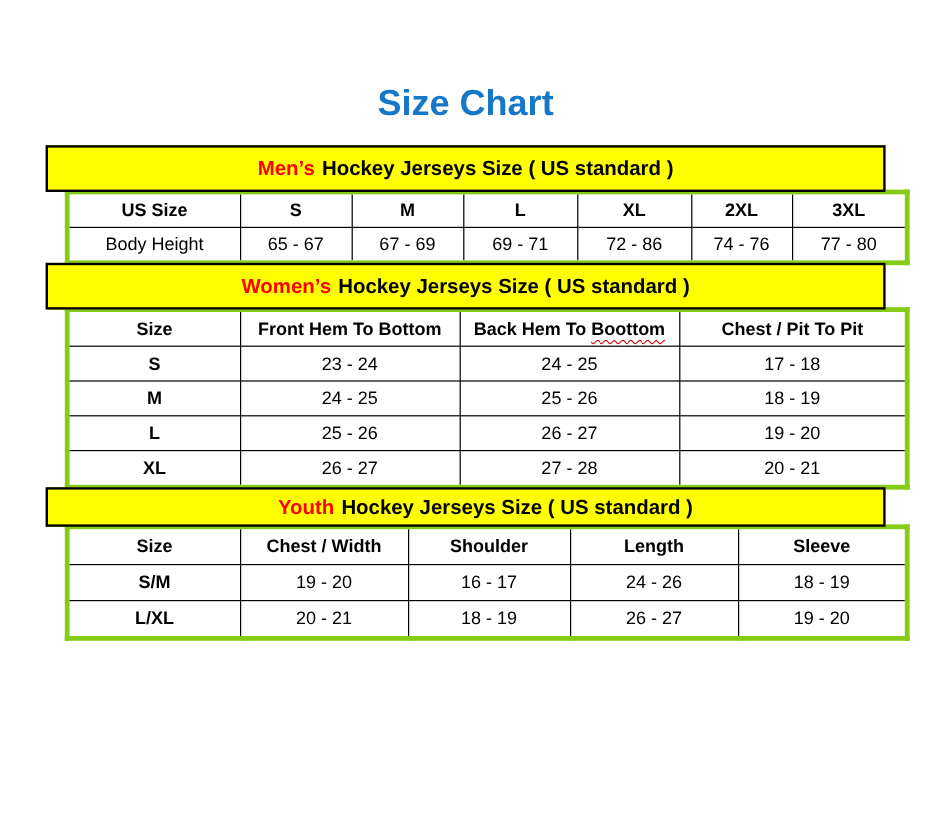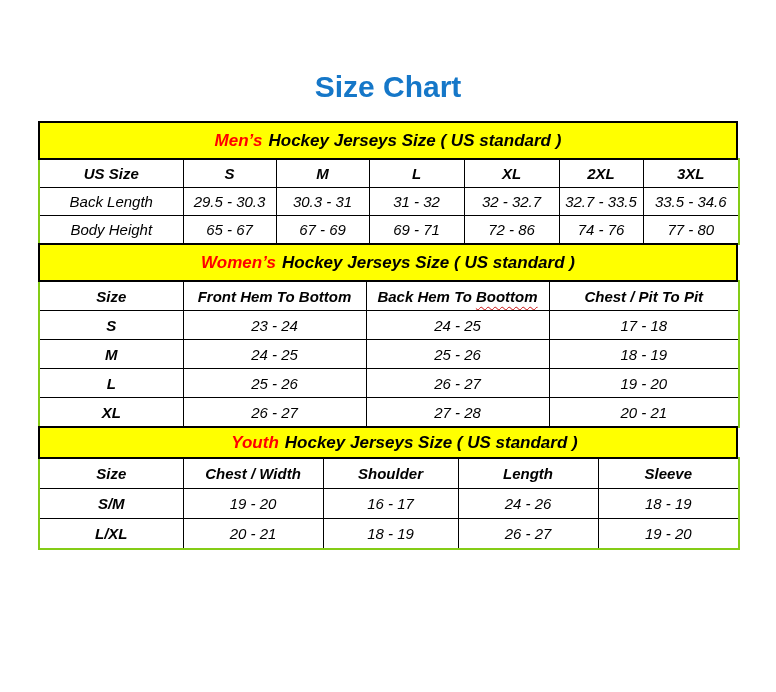--- a/index.html
+++ b/index.html
@@ -16,21 +16,20 @@
     top: 70px; left: 0; width: 776px;
     text-align: center;
     font-size: 30px;
     font-weight: 700;
     color: #1577C8;
   }
   .chart-wrap {
     position: absolute;
     left: 38px; top: 121px;
     width: 700px;
-    font-style: italic;
   }
   .band {
     box-sizing: border-box;
     width: 700px;
     height: 39px;
     background: #FFFF00;
     border: 2px solid #000000;
     display: flex;
     align-items: center;
     justify-content: center;
@@ -41,21 +40,22 @@
   }
   .band.youth-band { height: 33px; padding-left: 33px; }
   .band .red-word { color: #FF0000; margin-right: 6px; }
   table.size-table {
     border-collapse: collapse;
     table-layout: fixed;
     width: 700px;
     margin-top: -2px;
     position: relative;
     z-index: 1;
-    border: 2px solid #84cc16;
+    border: 4px solid #84cc16;
+    margin-left: 16px;
   }
   table.size-table th, table.size-table td {
     border: 1px solid #000000;
     text-align: center;
     vertical-align: middle;
     padding: 0 2px;
     font-size: 15px;
     overflow: hidden;
     white-space: nowrap;
   }
@@ -100,29 +100,20 @@
       <tr>
         <th>US Size</th>
         <th>S</th>
         <th>M</th>
         <th>L</th>
         <th>XL</th>
         <th>2XL</th>
         <th>3XL</th>
       </tr>
       <tr>
-        <td class="plain-label">Back Length</td>
-        <td>29.5 - 30.3</td>
-        <td>30.3 - 31</td>
-        <td>31 - 32</td>
-        <td>32 - 32.7</td>
-        <td>32.7 - 33.5</td>
-        <td>33.5 - 34.6</td>
-      </tr>
-      <tr>
         <td class="plain-label">Body Height</td>
         <td>65 - 67</td>
         <td>67 - 69</td>
         <td>69 - 71</td>
         <td>72 - 86</td>
         <td>74 - 76</td>
         <td>77 - 80</td>
       </tr>
     </tbody>
   </table>

